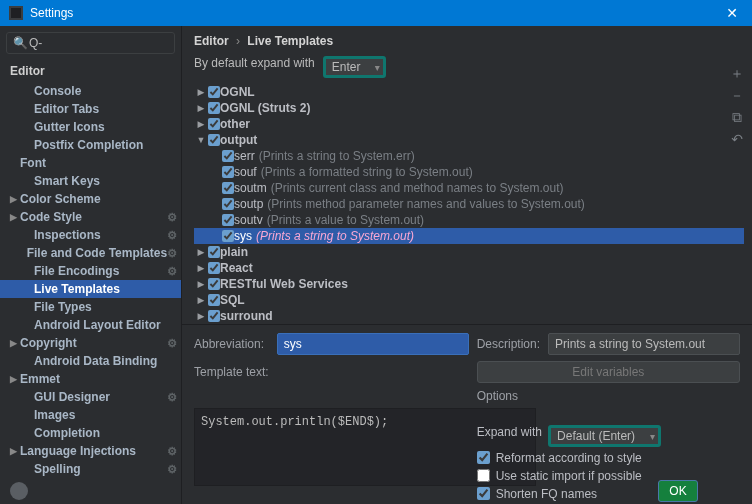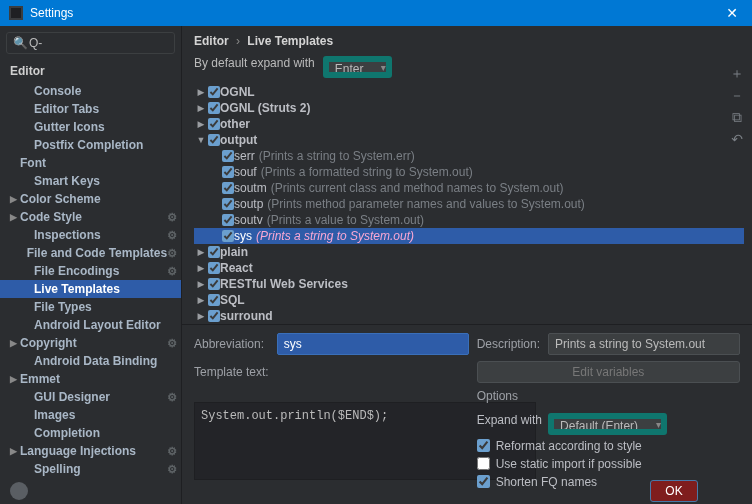--- a/index.html
+++ b/index.html
@@ -26,21 +26,21 @@
 .tree .item .gear { margin-left: auto; color: #5e6366; font-size: 11px; }
 .tree .item.collapsible .chev::before { content: "▶"; }
 .bottom-avatar { height: 26px; display:flex; align-items:center; padding-left:10px; color:#7a7f85;}
 .bottom-avatar .circ { width:18px; height:18px; border-radius:50%; background:#5a5e63; display:inline-block; }
 
 .main { flex: 1; display: flex; flex-direction: column; background: #2b2d30; position: relative; }
 .crumb { padding: 8px 12px 4px; }
 .crumb .strong { font-weight: bold; color: #d4d4d4; }
 .crumb .sep { color: #888; margin: 0 4px; }
 .expandrow { display: flex; gap: 8px; padding: 4px 12px 6px; }
-.expandrow select, .detail select { background: #3c3f41; border: 6px solid #0f766e; color: #bbb; height: 22px; padding: 0 22px 0 6px; border-radius: 3px; appearance: none; font-size: 12px; }
+.expandrow select, .detail select { background: #3c3f41; border: 3px solid #0f766e; color: #bbb; height: 22px; padding: 0 22px 0 6px; border-radius: 3px; appearance: none; font-size: 12px; }
 .select-wrap { position: relative; display: inline-block; }
 .select-wrap::after { content: "▾"; position: absolute; right: 6px; top: 50%; transform: translateY(-50%); color: #888; pointer-events: none; font-size: 10px;}
 
 .templates { flex: 0 0 auto; padding: 0 8px 0 12px; overflow: hidden; }
 .tmpl-row { display: flex; align-items: center; height: 16px; cursor: pointer; color: #bcbec4; }
 .tmpl-row.selected { background: #2e5ca8; color: #fff; }
 .tmpl-row .chev { width: 14px; font-size: 9px; color: #9a9da1; text-align: center; }
 .tmpl-row .chev.open::before { content: "▼"; }
 .tmpl-row .chev.closed::before { content: "▶"; }
 .tmpl-row input[type=checkbox] { width: 12px; height: 12px; accent-color: #6b9fce; }
@@ -52,30 +52,30 @@
 
 .detail { border-top: 1px solid #1e1f22; padding: 8px 12px; display: grid; grid-template-columns: auto 1fr auto 1fr; gap: 6px 8px; align-items: center; }
 .detail .lbl { color: #9da0a6; }
 .detail input[type=text] { background: #2e5ca8; border: 1px solid #3a6fb9; color: #fff; height: 22px; padding: 0 6px; border-radius: 2px; font-size: 12px; }
 .detail input[type=text].plain { background: #3c3f41; border: 1px solid #4b4f52; color: #bbb; }
 .tmpltext { grid-column: 1 / -1; }
 .tmpltext textarea { width: 342px; height: 78px; background: #232428; border: 1px solid #1e1f22; color: #bbb; font-family: "Consolas", "Courier New", monospace; font-size: 12px; padding: 6px; resize: none; }
 .editvars { grid-column: 3 / 5; }
 .editvars button { width: 100%; height: 22px; background: #3c3f41; border: 1px solid #4b4f52; color: #777; border-radius: 3px; font-size: 12px; }
 .options { grid-column: 3 / 5; grid-row: span 3; display: flex; flex-direction: column; gap: 4px; }
-.options .hdr { color: #9da0a6; margin-bottom: 6px; }
+.options .hdr { color: #9da0a6; margin-bottom: 18px; }
 .options .row { display: flex; align-items: flex-start; gap: 6px; color: #bcbec4; }
 .options .row input[type=checkbox] { accent-color: #6b9fce; }
 
 .applicable { padding: 6px 12px 10px; color: #9da0a6; }
 
 .right-tools { position: absolute; top: 40px; right: 6px; display: flex; flex-direction: column; gap: 8px; color: #7a7f85; }
 .right-tools span { cursor: pointer; font-size: 14px; line-height: 1; text-align: center; width: 18px; }
 
-.footer-btn { position: absolute; bottom: 2px; right: 54px; background: #7f1d1d; border: 1px solid #4878a8; color: #fff; height: 22px; width: 48px; border-radius: 3px; font-size: 12px; overflow:hidden; }
+.footer-btn { position: absolute; bottom: 2px; right: 54px; background: #15803d; border: 1px solid #4878a8; color: #fff; height: 22px; width: 40px; border-radius: 3px; font-size: 12px; overflow:hidden; }
 
 ::-webkit-scrollbar { width: 8px; }
 ::-webkit-scrollbar-thumb { background: #4b4f52; border-radius: 4px; }
 </style>
 </head>
 <body>
 
 <div class="titlebar">
   <span class="icon">
     <svg width="14" height="14" viewBox="0 0 14 14">

